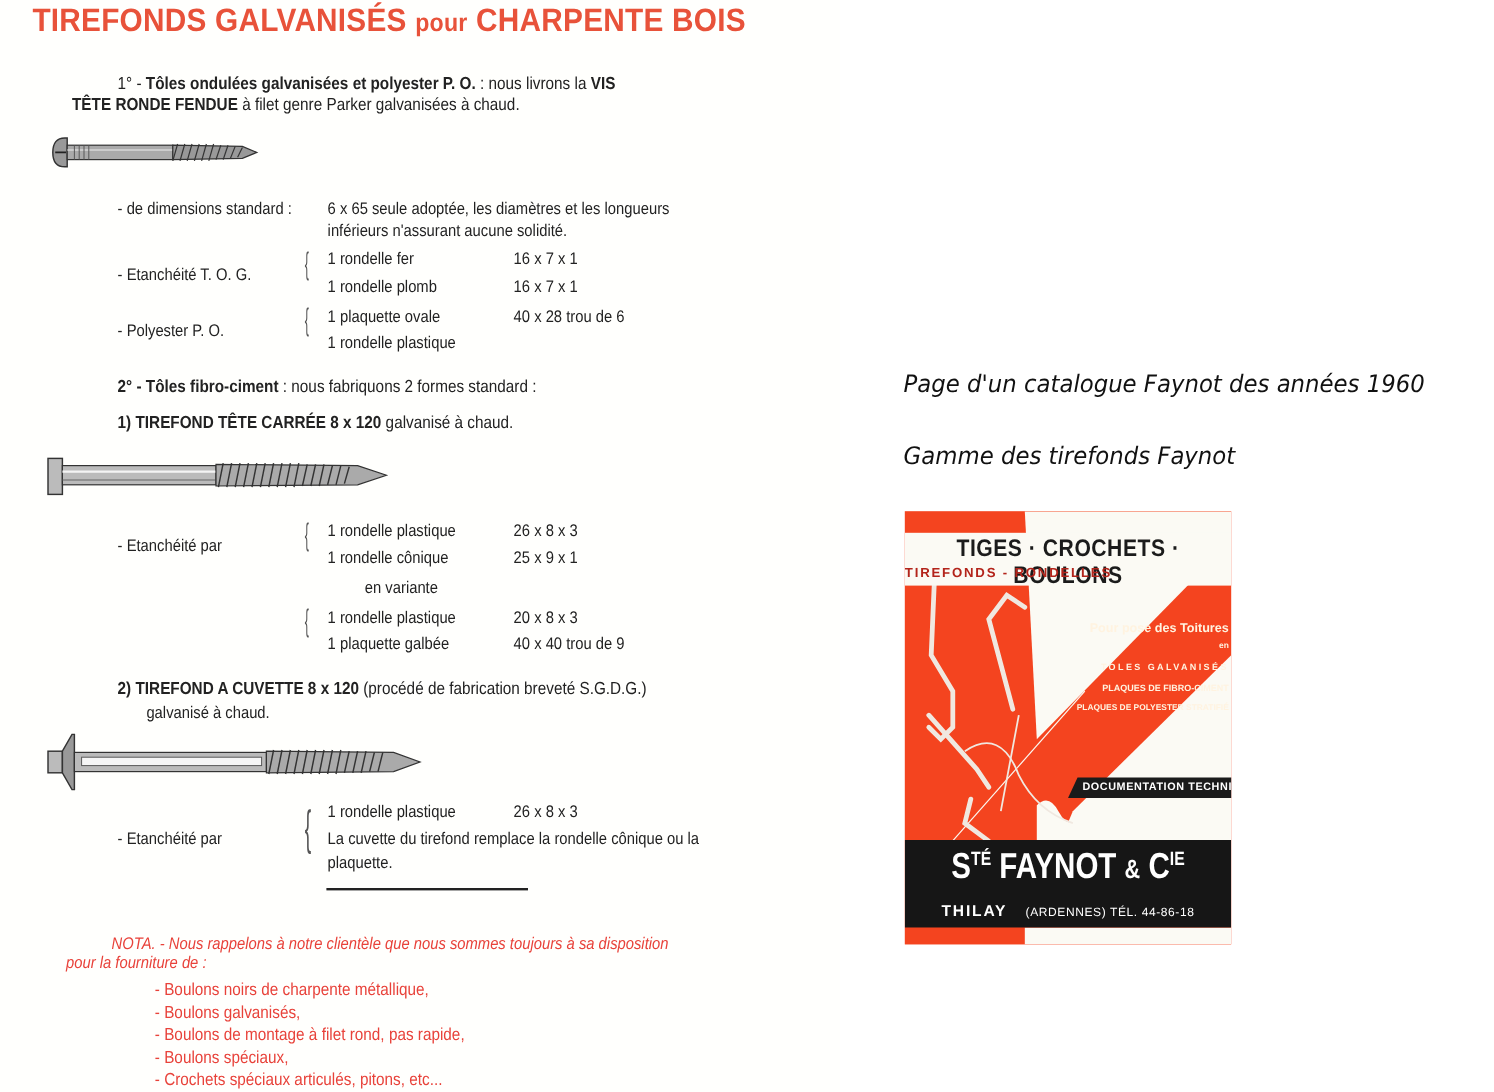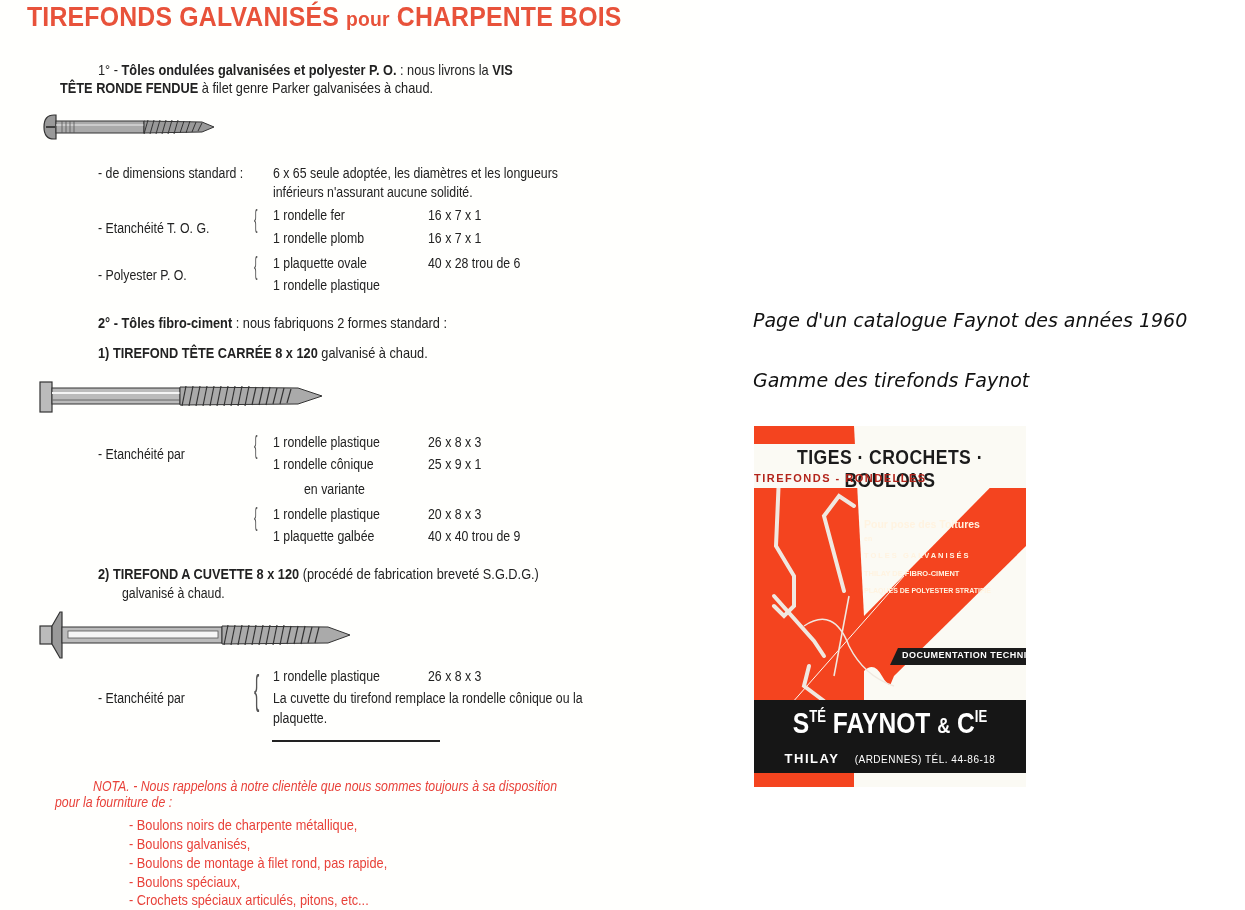--- a/index.html
+++ b/index.html
@@ -15,21 +15,21 @@
   .brace { font-size:26px; color:#555; font-weight:100; transform:scaleX(0.4); transform-origin:left; line-height:1; }
   .nota { font-style:italic; font-size:14px; color:#e8423a; transform:scaleX(0.88); transform-origin:left; }
   .list { font-size:14.5px; color:#e8423a; transform:scaleX(0.88); transform-origin:left; }
   .rule { position:absolute; left:272px; top:740px; width:168px; height:2px; background:#222; }
   .caption { font-family:"DejaVu Sans", sans-serif; font-style:italic; font-size:20px; color:#111; transform:scaleX(0.95); transform-origin:left; }
   .cover { position:absolute; left:754px; top:426px; width:272px; height:361px; background:#f4441f; overflow:hidden; }
   .cover .whiteband { position:absolute; left:0; top:18px; width:272px; height:44px; background:#fbfaf4; }
   .cover .diag { position:absolute; left:0; top:0; width:272px; height:361px; }
   .cover .t1 { position:absolute; left:0; width:272px; top:20px; text-align:center; font-weight:bold; font-size:20px; color:#1b1b1b; letter-spacing:0.5px; transform:scaleX(0.88); }
   .cover .t2 { position:absolute; left:0; width:272px; top:46px; font-weight:bold; font-size:11px; color:#b3241b; letter-spacing:1.5px; }
-  .cover .p { position:absolute; left:110px; width:160px; text-align:left; font-weight:bold; color:#fff3e0; }
+  .cover .p { position:absolute; left:110px; width:160px; text-align:right; font-weight:bold; color:#fff3e0; }
   .cover .docbar { position:absolute; left:140px; top:222px; width:140px; height:17px; background:#1b1b1b; transform:skewX(-25deg); }
   .cover .doctxt { position:absolute; left:148px; top:224px; font-size:9px; font-weight:bold; color:#fff; letter-spacing:0.5px; white-space:nowrap; }
   .cover .blackband { position:absolute; left:0; top:274px; width:272px; height:73px; background:#161616; }
   .cover .company { position:absolute; left:0; top:280px; width:272px; text-align:center; color:#fff; font-weight:bold; font-size:30px; transform:scaleX(0.82); white-space:nowrap; }
   .cover .company sup { font-size:16px; vertical-align:top; position:relative; top:2px; }
   .cover .company .amp { font-size:22px; }
   .cover .addr { position:absolute; left:0; top:325px; width:272px; text-align:center; color:#fff; font-size:10px; white-space:nowrap; letter-spacing:0.5px; }
   .cover .addr .city { font-size:13px; font-weight:bold; letter-spacing:1.5px; margin-right:12px; }
   .cover .bottom { position:absolute; left:0; top:347px; width:272px; height:14px; }
 </style>
@@ -204,21 +204,21 @@
       <line x1="95" y1="170" x2="80" y2="250"></line>
       <path d="M50,200 Q80,180 95,220 Q110,250 140,260"></path>
     </g>
   </svg>
   <div class="whiteband"></div>
   <div class="t1">TIGES · CROCHETS · BOULONS</div>
   <div class="t2">TIREFONDS - RONDELLES</div>
   <div class="p" style="top:92px; font-size:10.5px;">Pour pose des Toitures</div>
   <div class="p" style="top:109px; font-size:7px;">en</div>
   <div class="p" style="top:125px; font-size:7.5px; letter-spacing:2px;">TOLES GALVANISÉS</div>
-  <div class="p" style="top:143px; font-size:7.5px;">THILAY DE FIBRO-CIMENT</div>
+  <div class="p" style="top:143px; font-size:7.5px;">PLAQUES DE FIBRO-CIMENT</div>
   <div class="p" style="top:161px; font-size:7px;">PLAQUES DE POLYESTER STRATIFIÉ</div>
   <div class="docbar"></div>
   <div class="doctxt">DOCUMENTATION TECHNIQUE 62</div>
   <div class="blackband"></div>
   <div class="company">
     <span>S</span><sup>TÉ</sup>
     <span>FAYNOT</span>
     <span class="amp">&amp;</span>
     <span>C</span><sup>IE</sup>
   </div>

